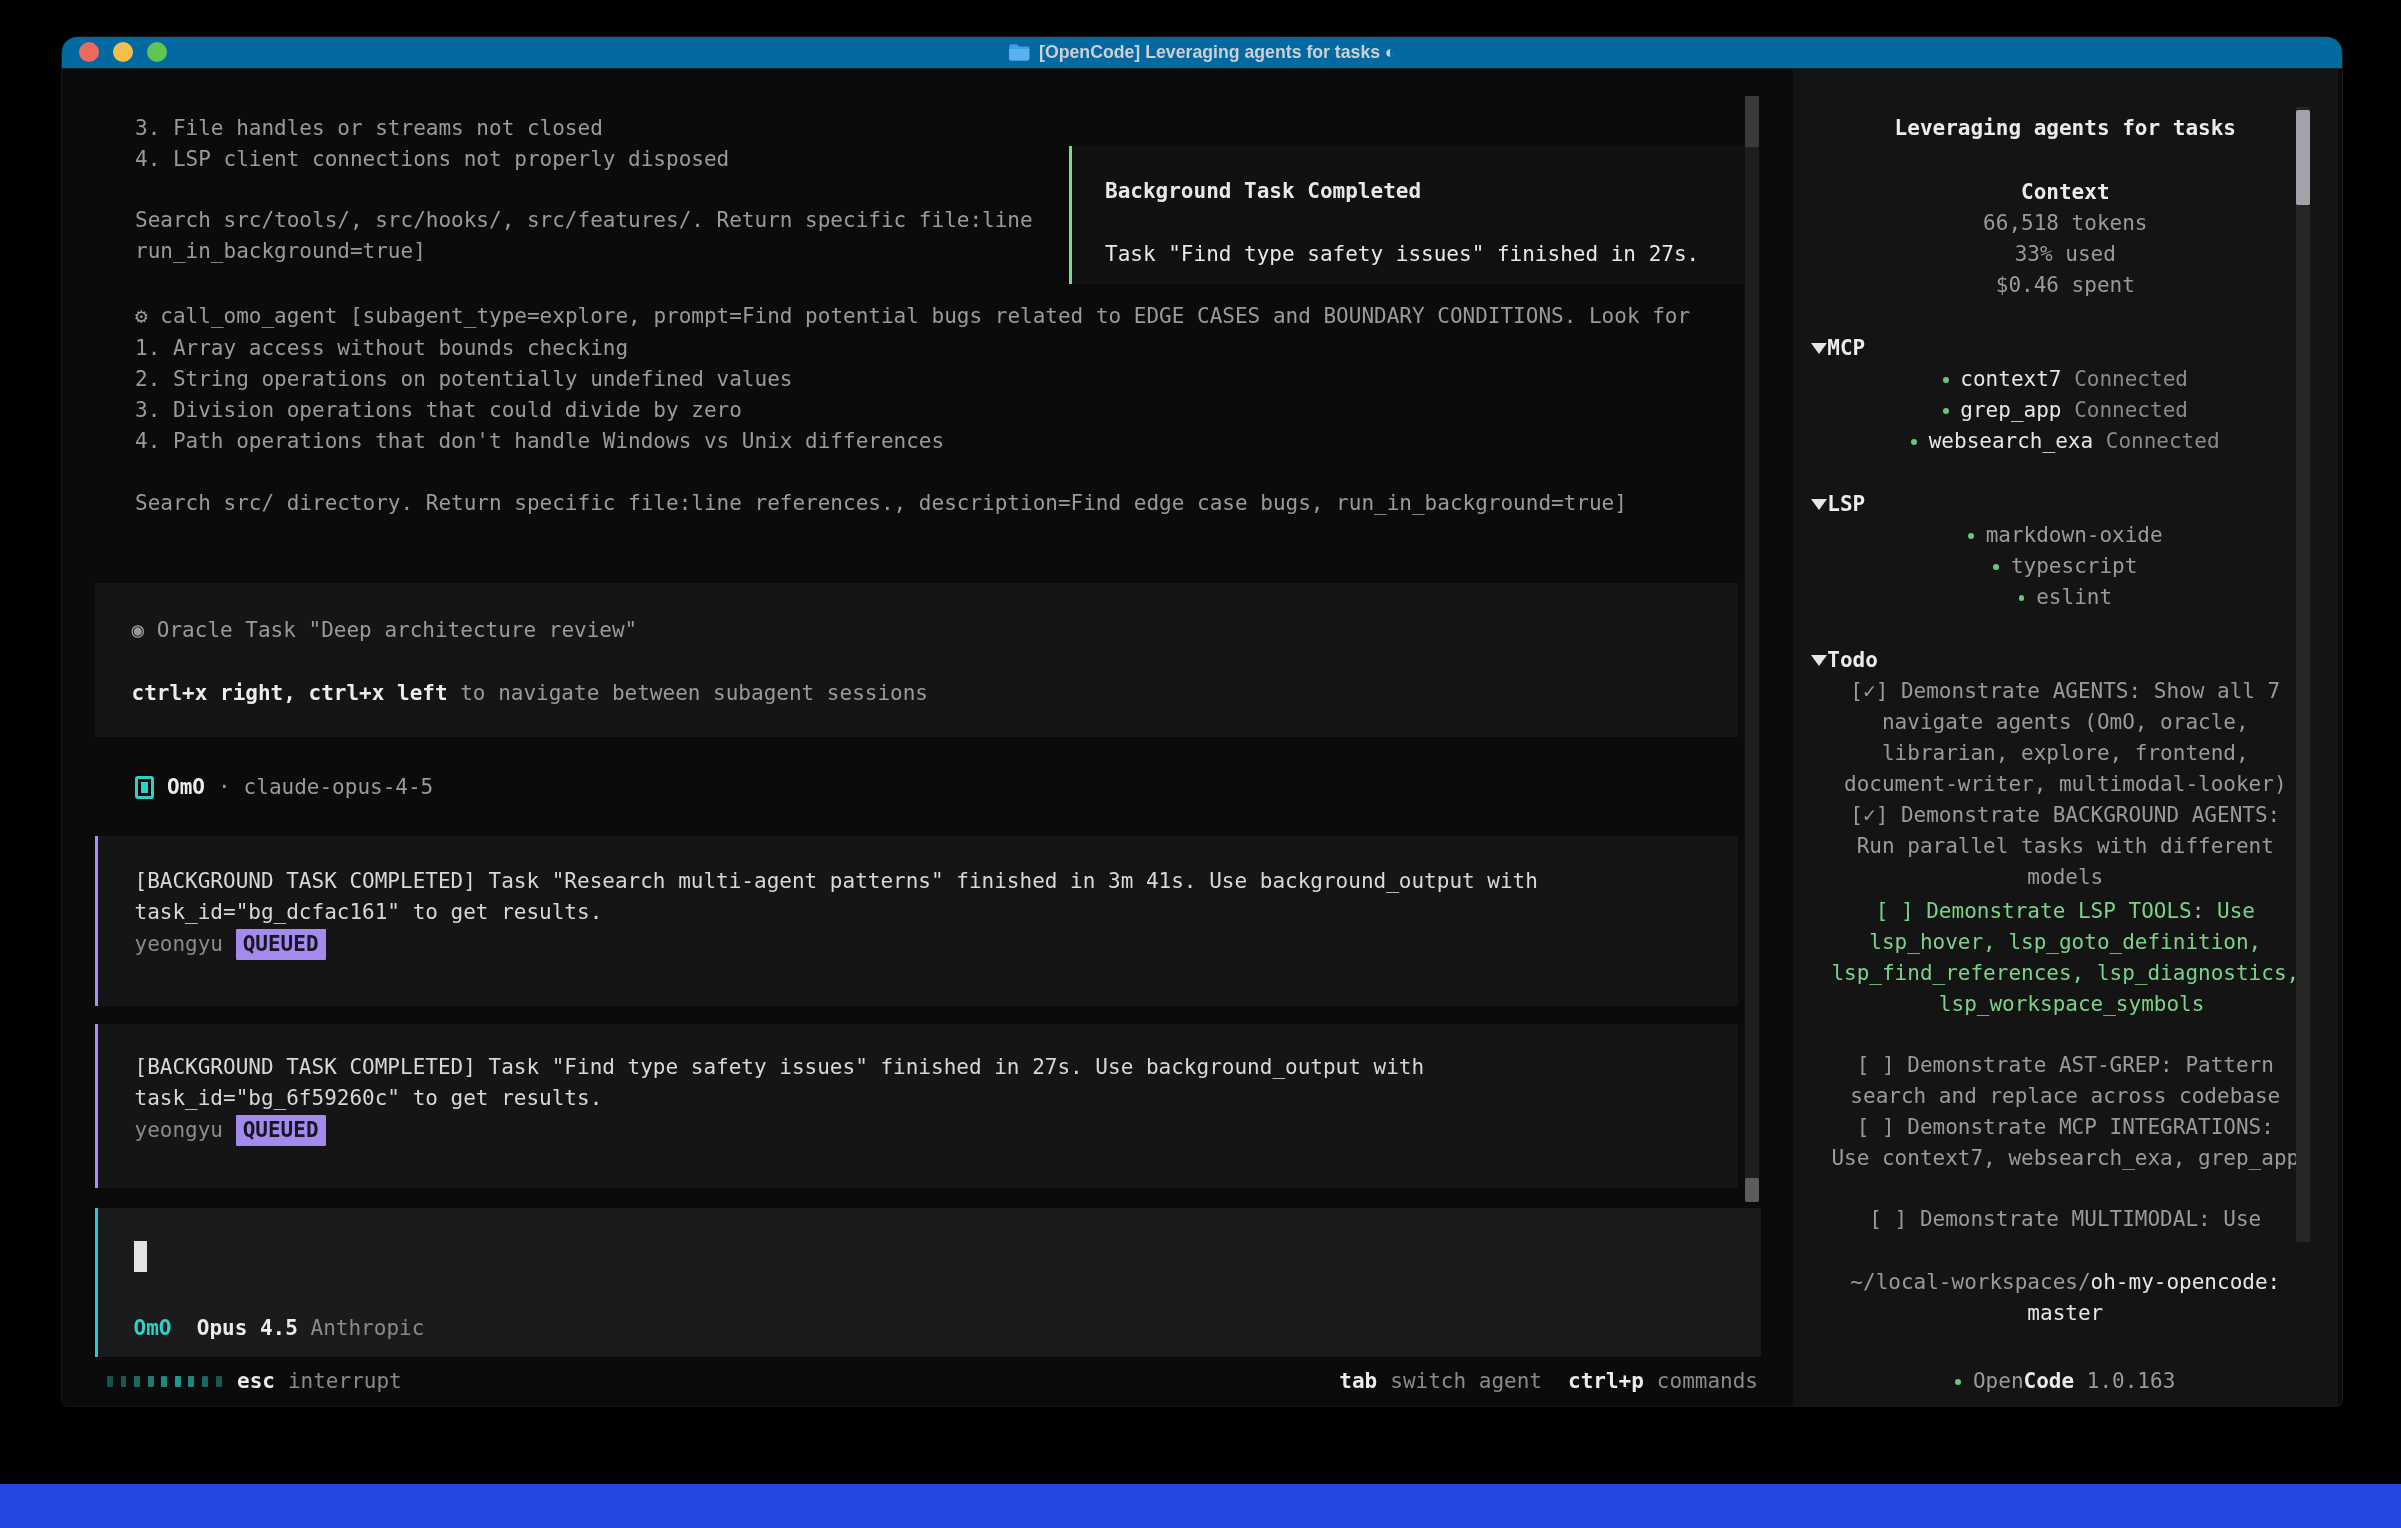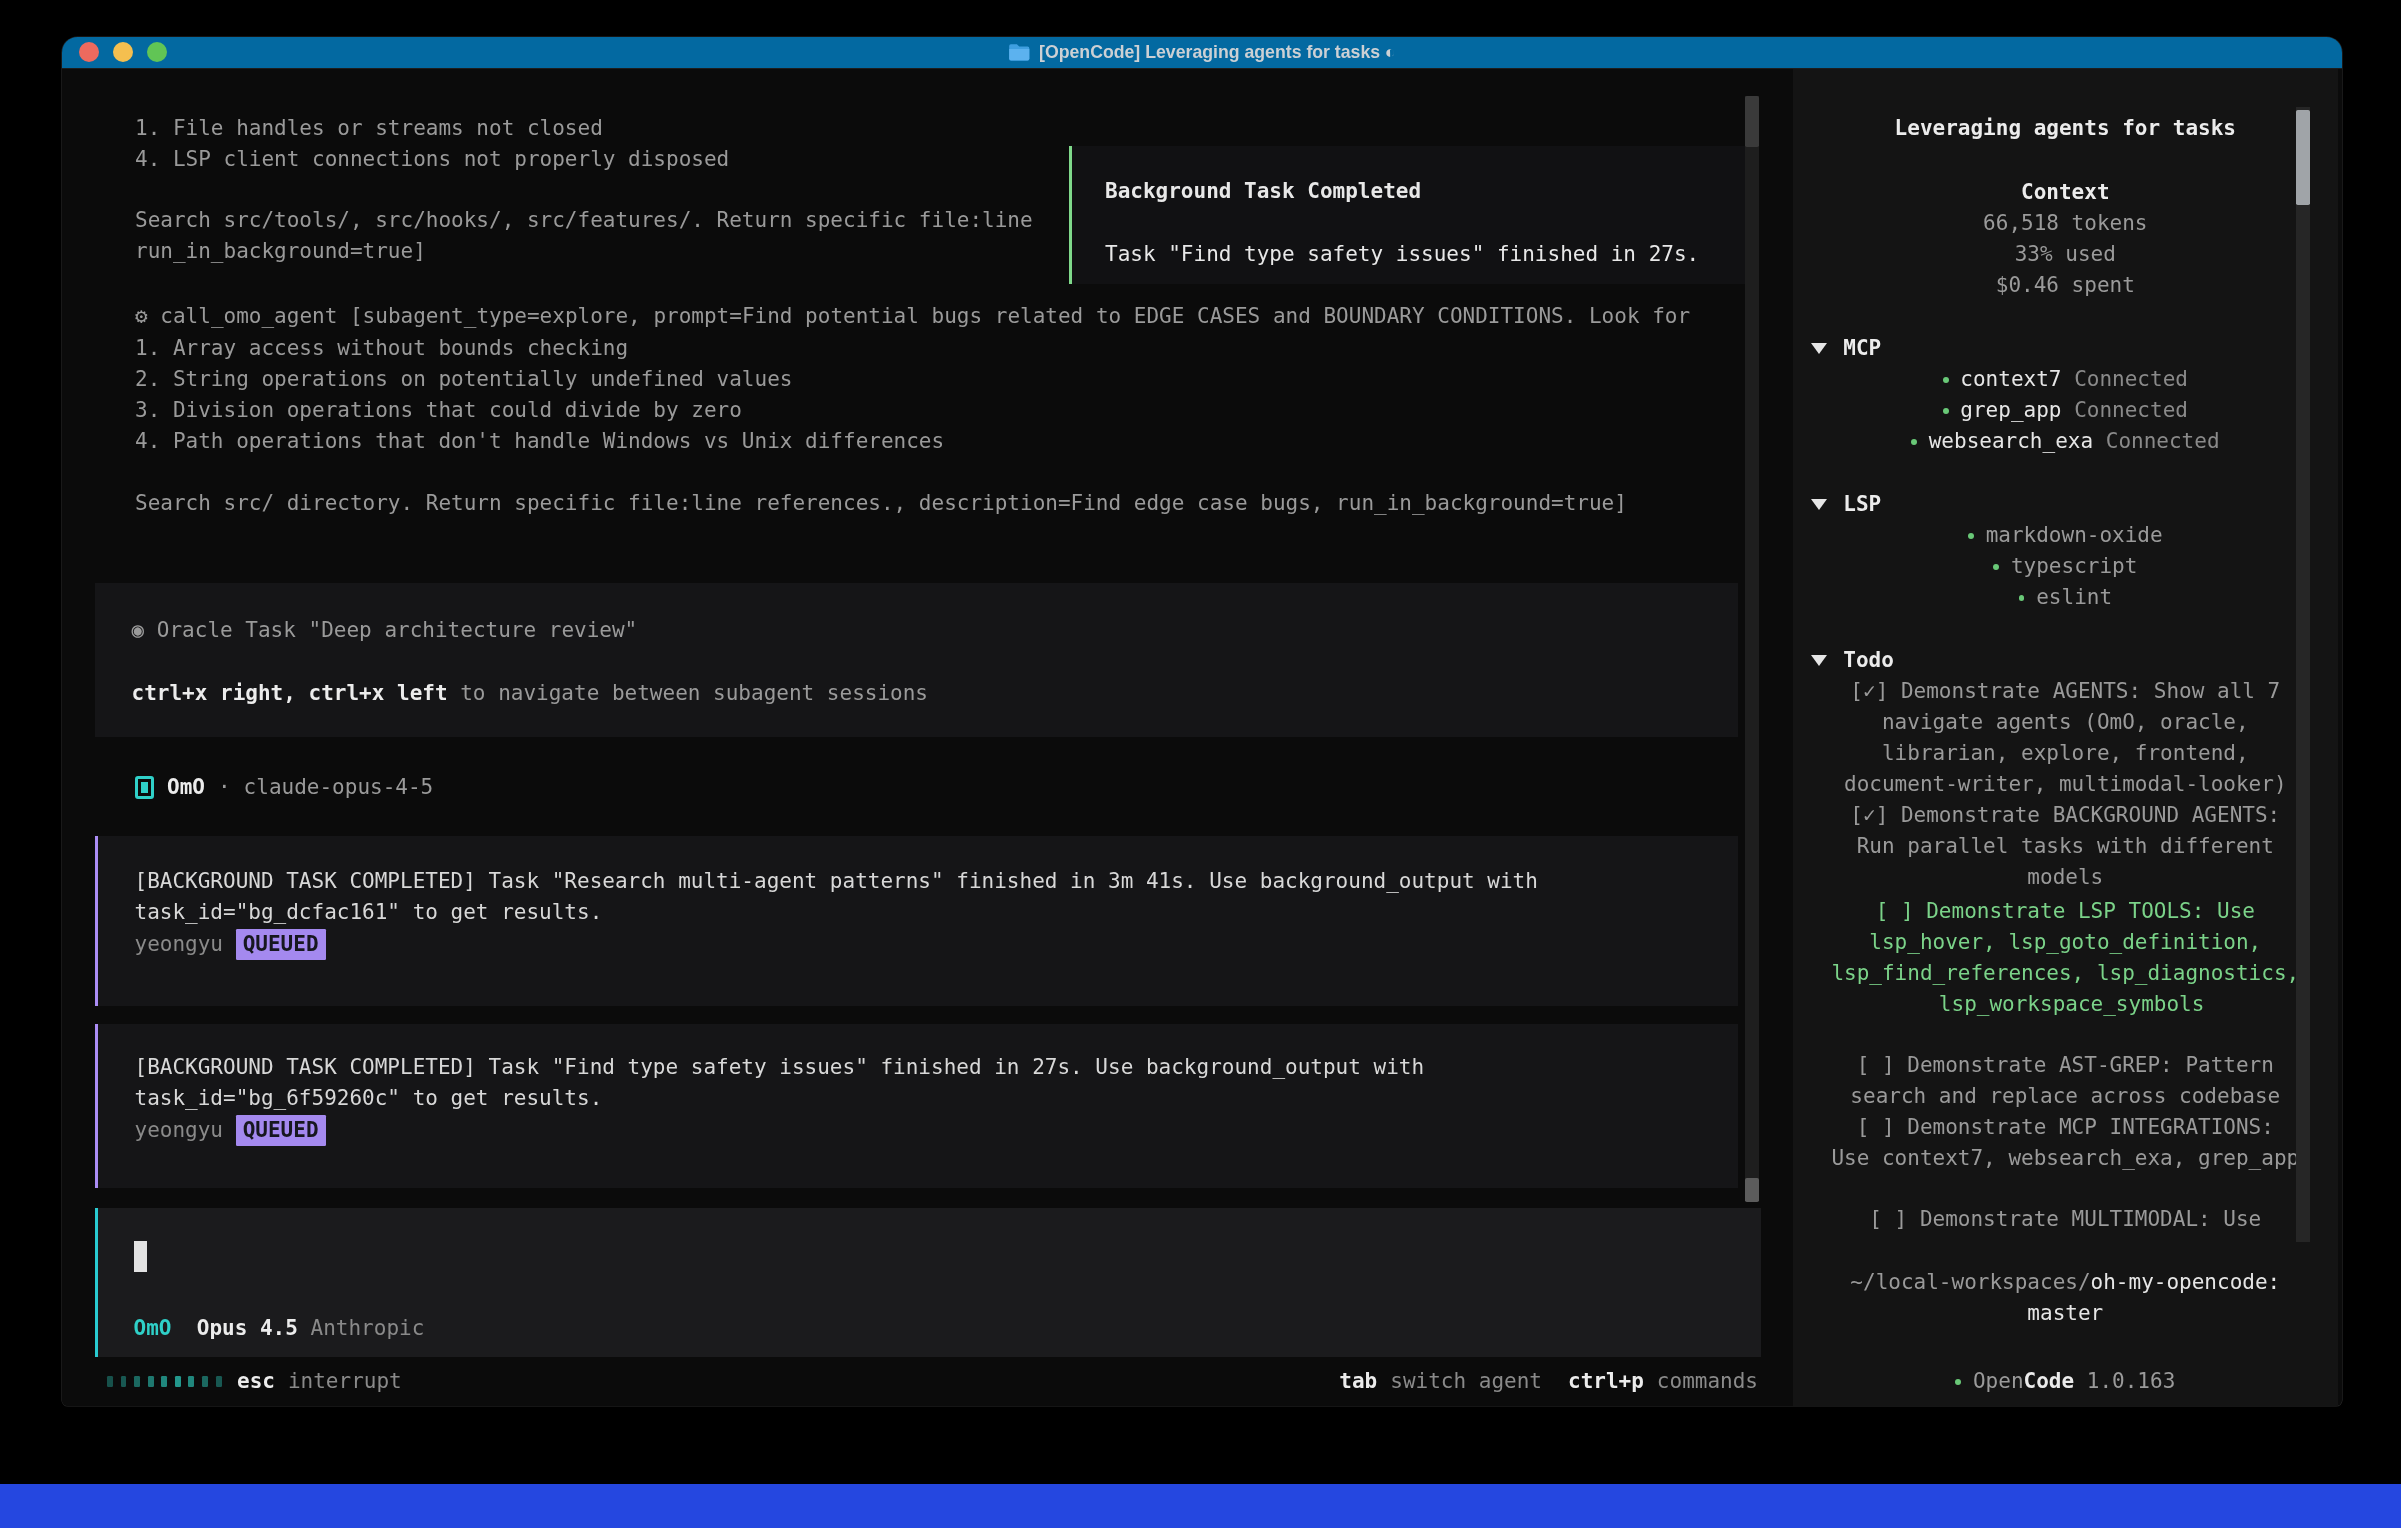--- a/index.html
+++ b/index.html
@@ -40,21 +40,21 @@
   .spinner i:nth-child(4){opacity:.7}.spinner i:nth-child(5){opacity:.8}.spinner i:nth-child(6){opacity:.9}
   .spinner i:nth-child(7){opacity:.8}.spinner i:nth-child(8){opacity:.6}.spinner i:nth-child(9){opacity:.5}
   .sb-left{position:absolute;left:175px;top:0;display:flex;gap:0;}
   .sb-right{position:absolute;right:35px;top:0;display:flex;}
   .kspace{width:13px;} .kgap{width:26px;}
   .vtrack{position:absolute;background:#1e1e1e;}
   .vthumb{position:absolute;border-radius:1.8px;}
   .sidebar{position:absolute;left:1731px;top:0;width:545px;height:100%;background:#141414;}
   .sidebar .line{white-space:pre-wrap;}
   .sgroup{position:absolute;left:18.3px;width:508px;text-align:center;}
-  .sec-head{display:flex;align-items:center;gap:16px;}
+  .sec-head{display:flex;align-items:center;gap:0;}
   .tri{width:0;height:0;border-left:8.3px solid transparent;border-right:8.3px solid transparent;border-top:11.8px solid #e6e6e6;}
   .bullet{display:inline-block;width:5.9px;height:5.9px;border-radius:50%;background:#69c877;margin-right:11.8px;vertical-align:middle;}
   .greenline{color:#7bd389;}
   .pathwhite{color:#e6e6e6;}
 </style>
 </head>
 <body>
 
 <div class="desktop">
   <div class="window">
@@ -71,21 +71,21 @@
           <path d="M2 10 h34 v16 q0 3-3 3 H5 q-3 0-3-3 Z" fill="#5cb2ef"></path>
         </svg>
         <span class="titletext">[OpenCode] Leveraging agents for tasks ◐</span>
       </div>
     </div>
 
     <div class="body">
       <div class="main">
 
         <div class="textcol" style="top:44px">
-          <div class="line gray">1. File handles or streams not closed</div>
+          <div class="line gray">3. File handles or streams not closed</div>
           <div class="line gray">4. LSP client connections not properly disposed</div>
         </div>
 
         <div class="textcol" style="top:136px">
           <div class="line gray">Search src/tools/, src/hooks/, src/features/. Return specific file:line</div>
           <div class="line gray">run_in_background=true]</div>
         </div>
 
         <div class="notif">
           <div class="t line" style="font-weight:bold">Background Task Completed</div>

